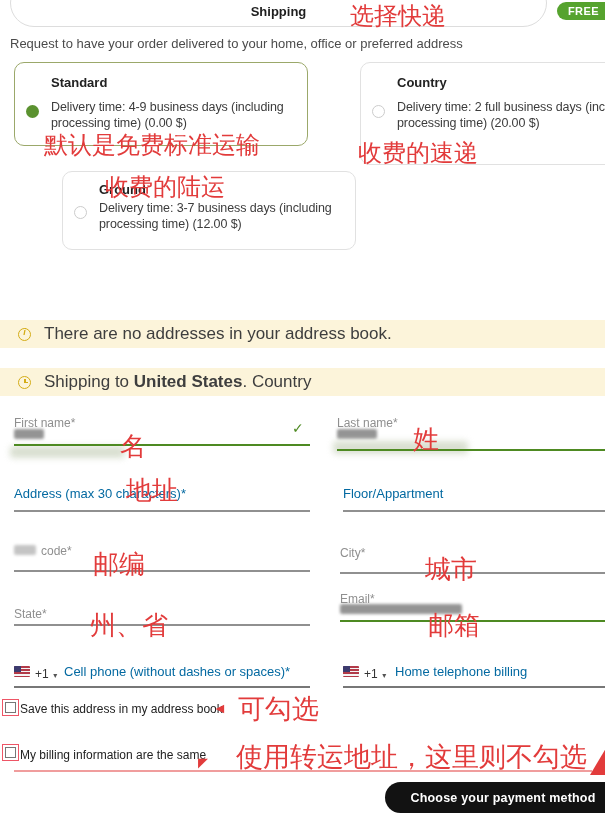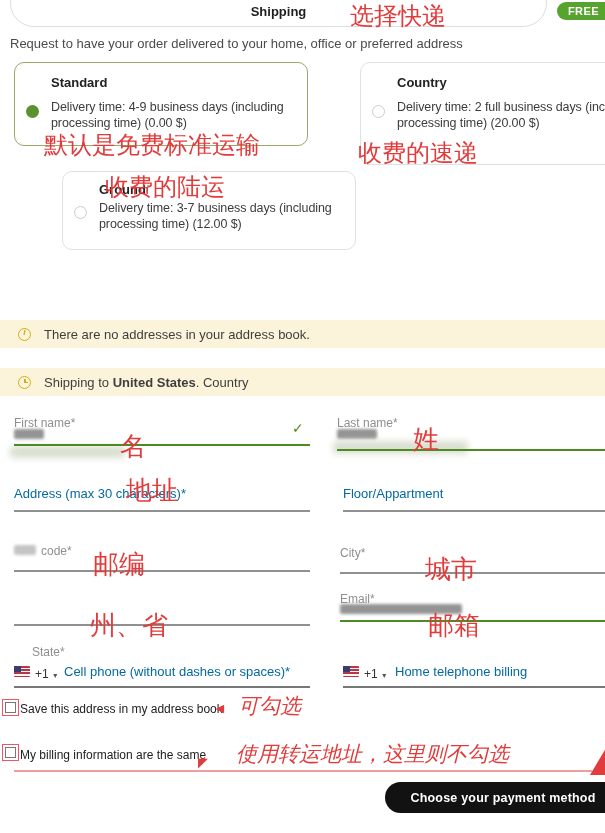--- a/index.html
+++ b/index.html
@@ -21,39 +21,39 @@
   .free-badge {
     left:557px; top:2px; background:#56a32e; color:#fff; font-weight:700;
     font-size:11px; padding:3px 14px 3px 11px; border-radius:11px; letter-spacing:.4px;
   }
   .subtitle { left:10px; top:36px; font-size:13px; color:#4b4b4b; }
 
   
   .cn { color:#e23b3b; line-height:1.05; white-space:nowrap; }
   .cn-24 { font-size:24px; }
   .cn-26 { font-size:26px; }
-  .cn-21 { font-size:21px;font-style:italic; }
+  .cn-21 { font-size:27px; }
 
   
   .card { border-radius:10px; background:#fff; }
   .card-selected { border:1px solid #9ba86a; }
   .card-plain { border:1px solid #e1e1e1; }
   .card-title { position:absolute; left:36px; top:12px; font-size:13px; font-weight:700; color:#222; }
   .card-desc { position:absolute; left:36px; font-size:12.5px; line-height:1.3; color:#3c3c3c; letter-spacing:-0.1px; }
   .radio { position:absolute; width:13px; height:13px; border-radius:50%; }
   .radio-on { background:#5b9230; }
   .radio-off { border:1px solid #ccc; background:#fff; }
 
   
   .h2 { left:10px; top:280px; font-size:18px; font-weight:700; color:#1c1c1c; }
   .alert {
     left:0; width:605px; height:28px; background:#fcf4da;
     display:flex; align-items:center;
   }
-  .alert-text { font-size:13px; color:#3e3e3e; margin-left:44px; }
+  .alert-text { font-size:17px; color:#3e3e3e; margin-left:44px; }
   .info-icon, .clock-icon {
     position:absolute; left:18px; width:13px; height:13px;
     border:1.5px solid #d4ac17; border-radius:50%;
   }
   .info-icon::after {
     content:"i"; position:absolute; left:0; right:0; top:-2px; text-align:center;
     font-size:9px; color:#d4ac17; font-weight:700; font-style:italic;
   }
   .clock-icon::before {
     content:""; position:absolute; left:5px; top:2px; width:1.5px; height:4px; background:#d4ac17;
@@ -163,21 +163,21 @@
 
   <div class="abs smudge-dark" style="left:14px;top:545px;width:22px;height:10px;opacity:.55;"></div>
   <div class="abs flabel" style="left:41px;top:544px;">code*</div>
   <div class="abs uline uline-gray" style="left:14px;top:570px;width:296px;"></div>
   <div class="abs cn cn-26" style="left:93px;top:551px;">邮编</div>
 
   <div class="abs flabel" style="left:340px;top:546px;">City*</div>
   <div class="abs uline uline-gray" style="left:340px;top:572px;width:265px;"></div>
   <div class="abs cn cn-26" style="left:425px;top:556px;">城市</div>
 
-  <div class="abs flabel" style="left:32px;top:607px;margin-top:38px;">State*</div>
+  <div class="abs flabel" style="left:14px;top:607px;">State*</div>
   <div class="abs uline uline-gray" style="left:14px;top:624px;width:296px;"></div>
   <div class="abs cn cn-26" style="left:90px;top:612px;">州、省</div>
 
   <div class="abs flabel" style="left:340px;top:592px;">Email*</div>
   <div class="abs smudge-dark" style="left:340px;top:604px;width:122px;height:10px;"></div>
   <div class="abs uline uline-green" style="left:340px;top:620px;width:265px;"></div>
   <div class="abs cn cn-26" style="left:428px;top:612px;">邮箱</div>
 
   <span class="flag" style="left:14px;top:666px;"></span>
   <div class="abs" style="left:35px;top:664px;">

